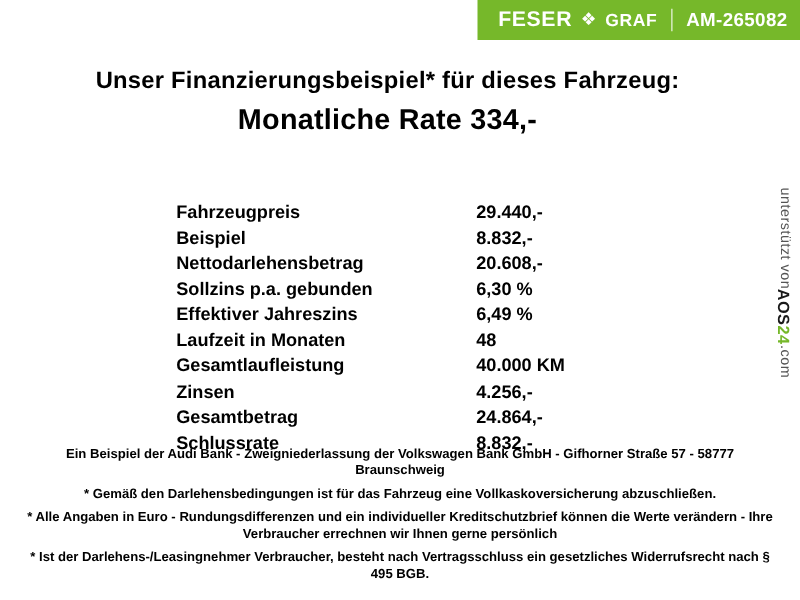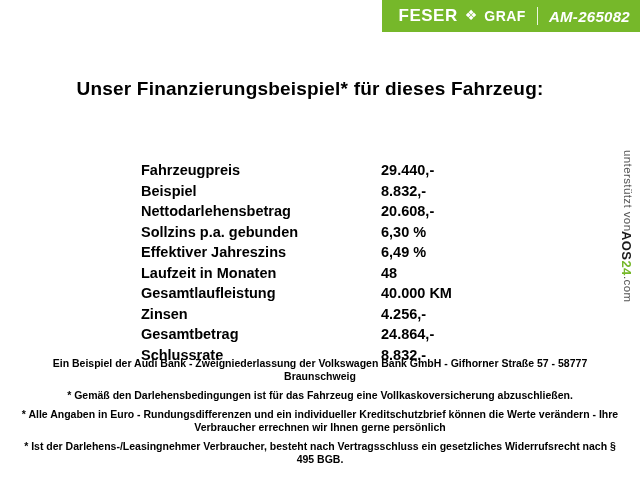--- a/index.html
+++ b/index.html
@@ -56,31 +56,29 @@
     width: 1px;
     height: 18px;
     background: #ffffff;
     opacity: 0.85;
     margin: 0 4px;
   }
   .brand-code {
     font-size: 15px;
     font-weight: bold;
     letter-spacing: 0.3px;
-    font-style: italic;
   }
 
   
   .title-block {
     position: absolute;
     top: 54px;
     left: 0;
     width: 620px;
     text-align: center;
-    margin-top: 24px;
   }
   .title-line1 {
     font-size: 19px;
     font-weight: bold;
     letter-spacing: 0.2px;
   }
   .title-line2 {
     font-size: 23px;
     font-weight: bold;
     margin-top: 6px;
@@ -159,20 +157,21 @@
     <span class="brand-feser">FESER</span>
     <span class="brand-clover">❖</span>
     <span class="brand-graf">GRAF</span>
     <span class="brand-sep"></span>
     <span class="brand-code">AM-265082</span>
   </div>
 </div>
 
 <div class="title-block">
   <div class="title-line1">Unser Finanzierungsbeispiel* für dieses Fahrzeug:</div>
+  <div class="title-line2">Monatliche Rate 334,-</div>
 </div>
 
 <div class="details">
   <div class="detail-row">
     <span class="detail-label">Fahrzeugpreis</span>
     <span class="detail-value">29.440,-</span>
   </div>
   <div class="detail-row">
     <span class="detail-label">Beispiel</span>
     <span class="detail-value">8.832,-</span>

